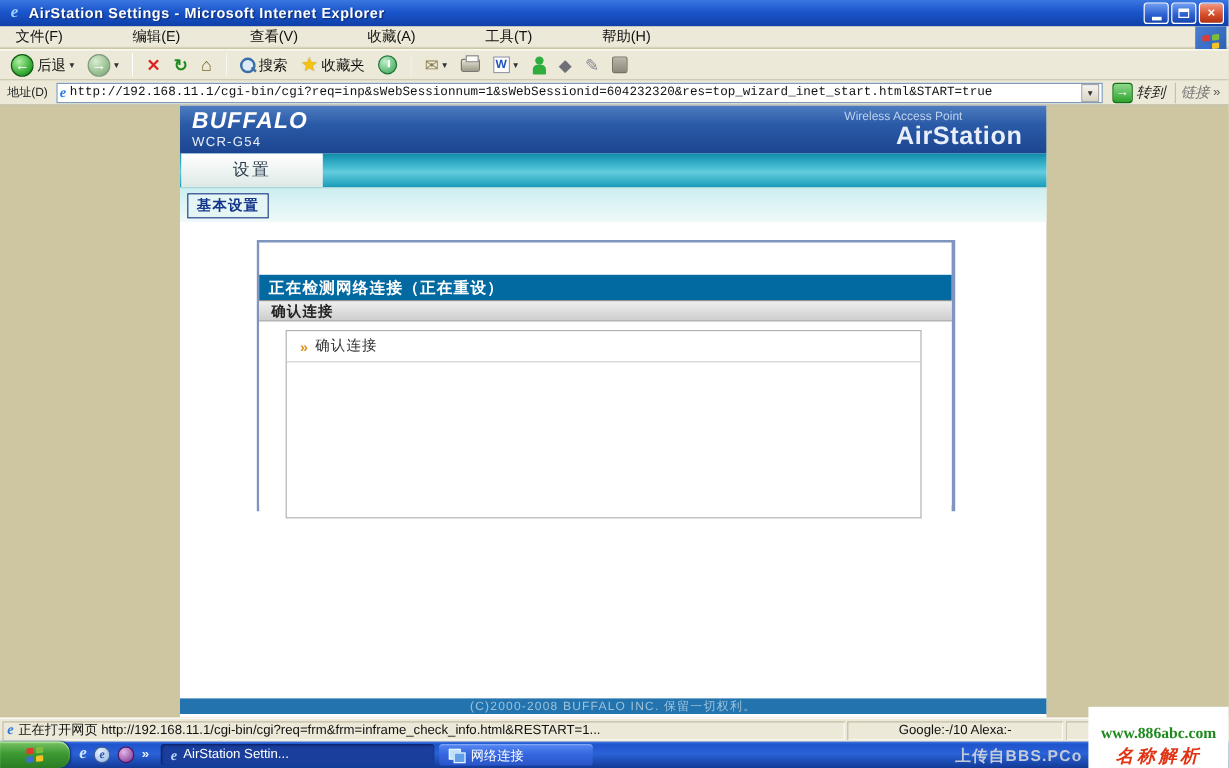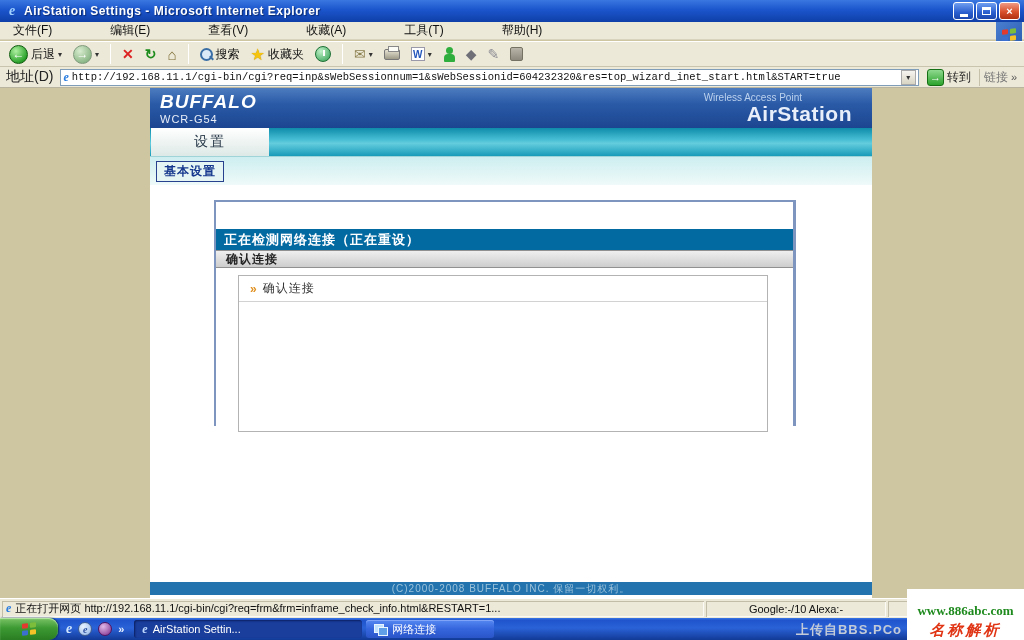--- a/index.html
+++ b/index.html
@@ -72,32 +72,32 @@
   .ico-msn { width:12px; height:15px; position:relative; }
   .ico-msn::before { content:""; position:absolute; left:3px; top:0; width:7px; height:7px; border-radius:50%; background:#2fae3e; }
   .ico-msn::after { content:""; position:absolute; left:1px; top:7px; width:11px; height:8px; border-radius:4px 4px 1px 1px; background:#2fae3e; }
   .ico-diamond { color:#6f6f78; font-size:14px; }
   .ico-quill { color:#8a8a92; font-size:14px; }
   .ico-graybox { width:13px; height:14px; background:linear-gradient(#b9b5a8,#8d897c); border:1px solid #767263; border-radius:2px; }
 
   
   .addressbar { position:absolute; top:67px; left:0; width:1024px; height:21px;
     background:#ece9d8; border-bottom:1px solid #b8b4a0; display:flex; align-items:center; padding:0 3px; gap:4px; }
-  .addr-label { font-size:14px; color:#222; padding:0 3px; }
+  .addr-label { font-size:10px; color:#222; padding:0 3px; }
   .addr-input-wrap { flex:1; height:17px; background:#fff; border:1px solid #7f9db9;
     display:flex; align-items:center; padding:0 2px; gap:3px; }
   .addr-page-ico { color:#2a7de0; font:italic bold 12px "Liberation Serif",serif; }
   .addr-input { flex:1; border:0; outline:0; font-family:"Liberation Mono",monospace; font-size:10.5px; color:#111; background:transparent; }
   .addr-drop { width:15px; height:15px; background:linear-gradient(#f5f4ef,#d9d5c4); border:1px solid #aaa;
     font-size:8px; color:#333; display:flex; align-items:center; justify-content:center; }
   .go-btn { display:flex; align-items:center; gap:3px; padding:0 4px; }
   .go-circle { width:17px; height:17px; border-radius:3px;
     background:linear-gradient(to bottom,#8fd98f,#2ca32c); border:1px solid #157015;
     color:#fff; font-size:11px; font-weight:bold; display:flex; align-items:center; justify-content:center; }
-  .go-label, .links-label { font-size:12px; color:#222; }
+  .go-label, .links-label { font-size:12px; color:#222;font-style:italic; }
   .links-wrap { display:flex; align-items:center; gap:3px; color:#888; padding:0 4px; border-left:1px solid #c6c1ab; }
   .links-label { color:#777; }
   .chev { font-size:11px; color:#555; }
 
   
   .viewport { position:absolute; top:88px; left:0; width:1024px; height:510px; background:#cdc6a0; }
   .webpage { position:absolute; left:150px; top:0; width:722px; height:510px; background:#fff; }
 
   .site-header { position:absolute; left:0; top:0; width:722px; height:40px;
     background:linear-gradient(to bottom,#4d7cc0 0%,#2a5aa6 40%,#1c4590 100%); }

